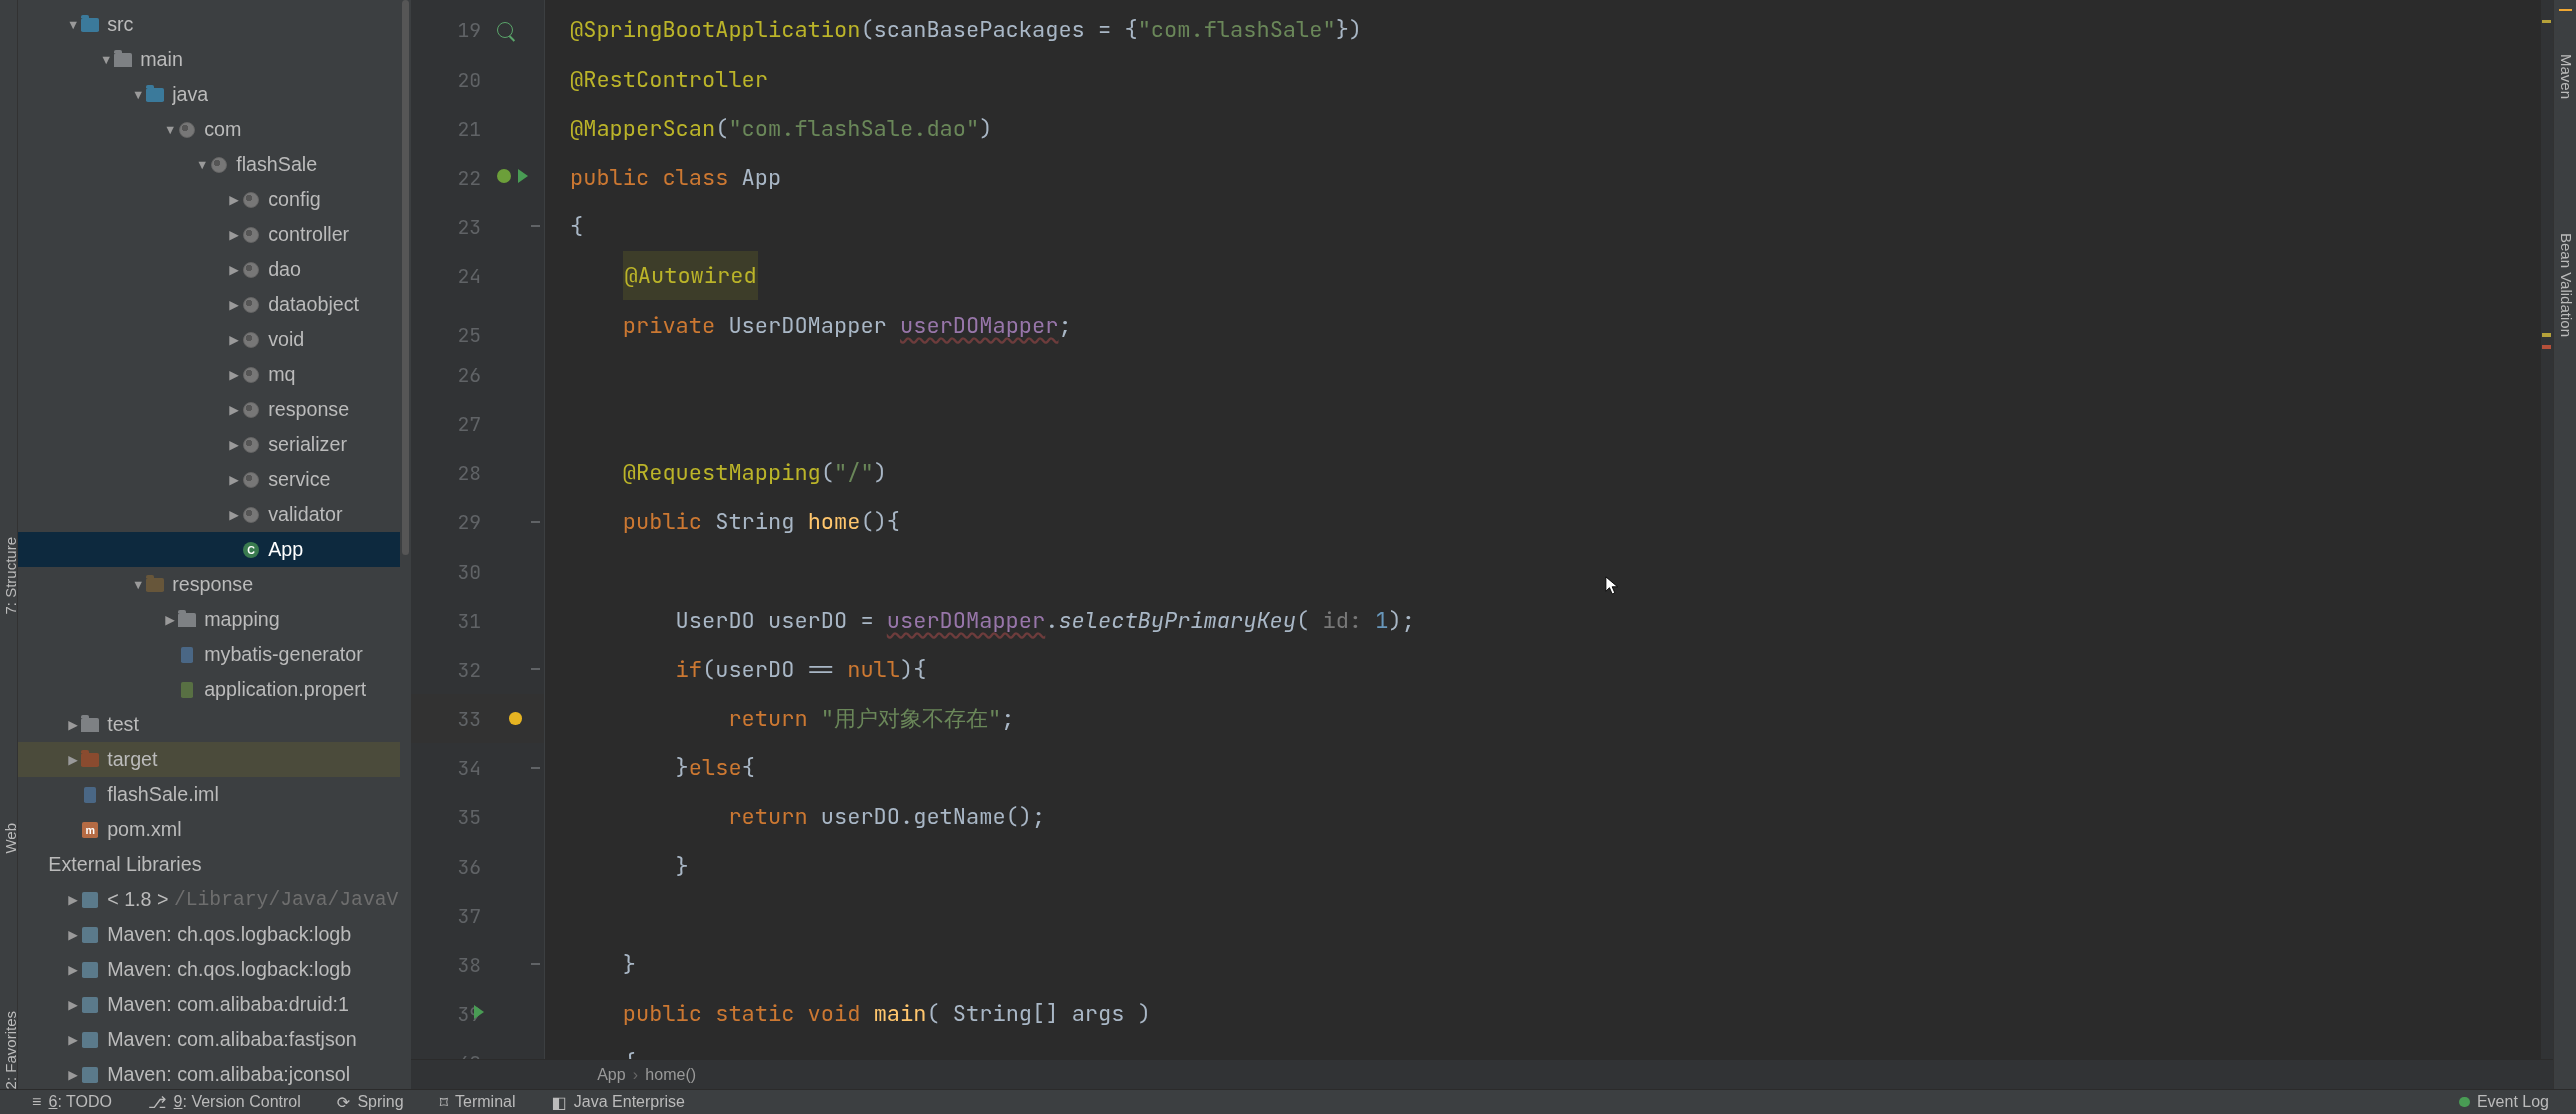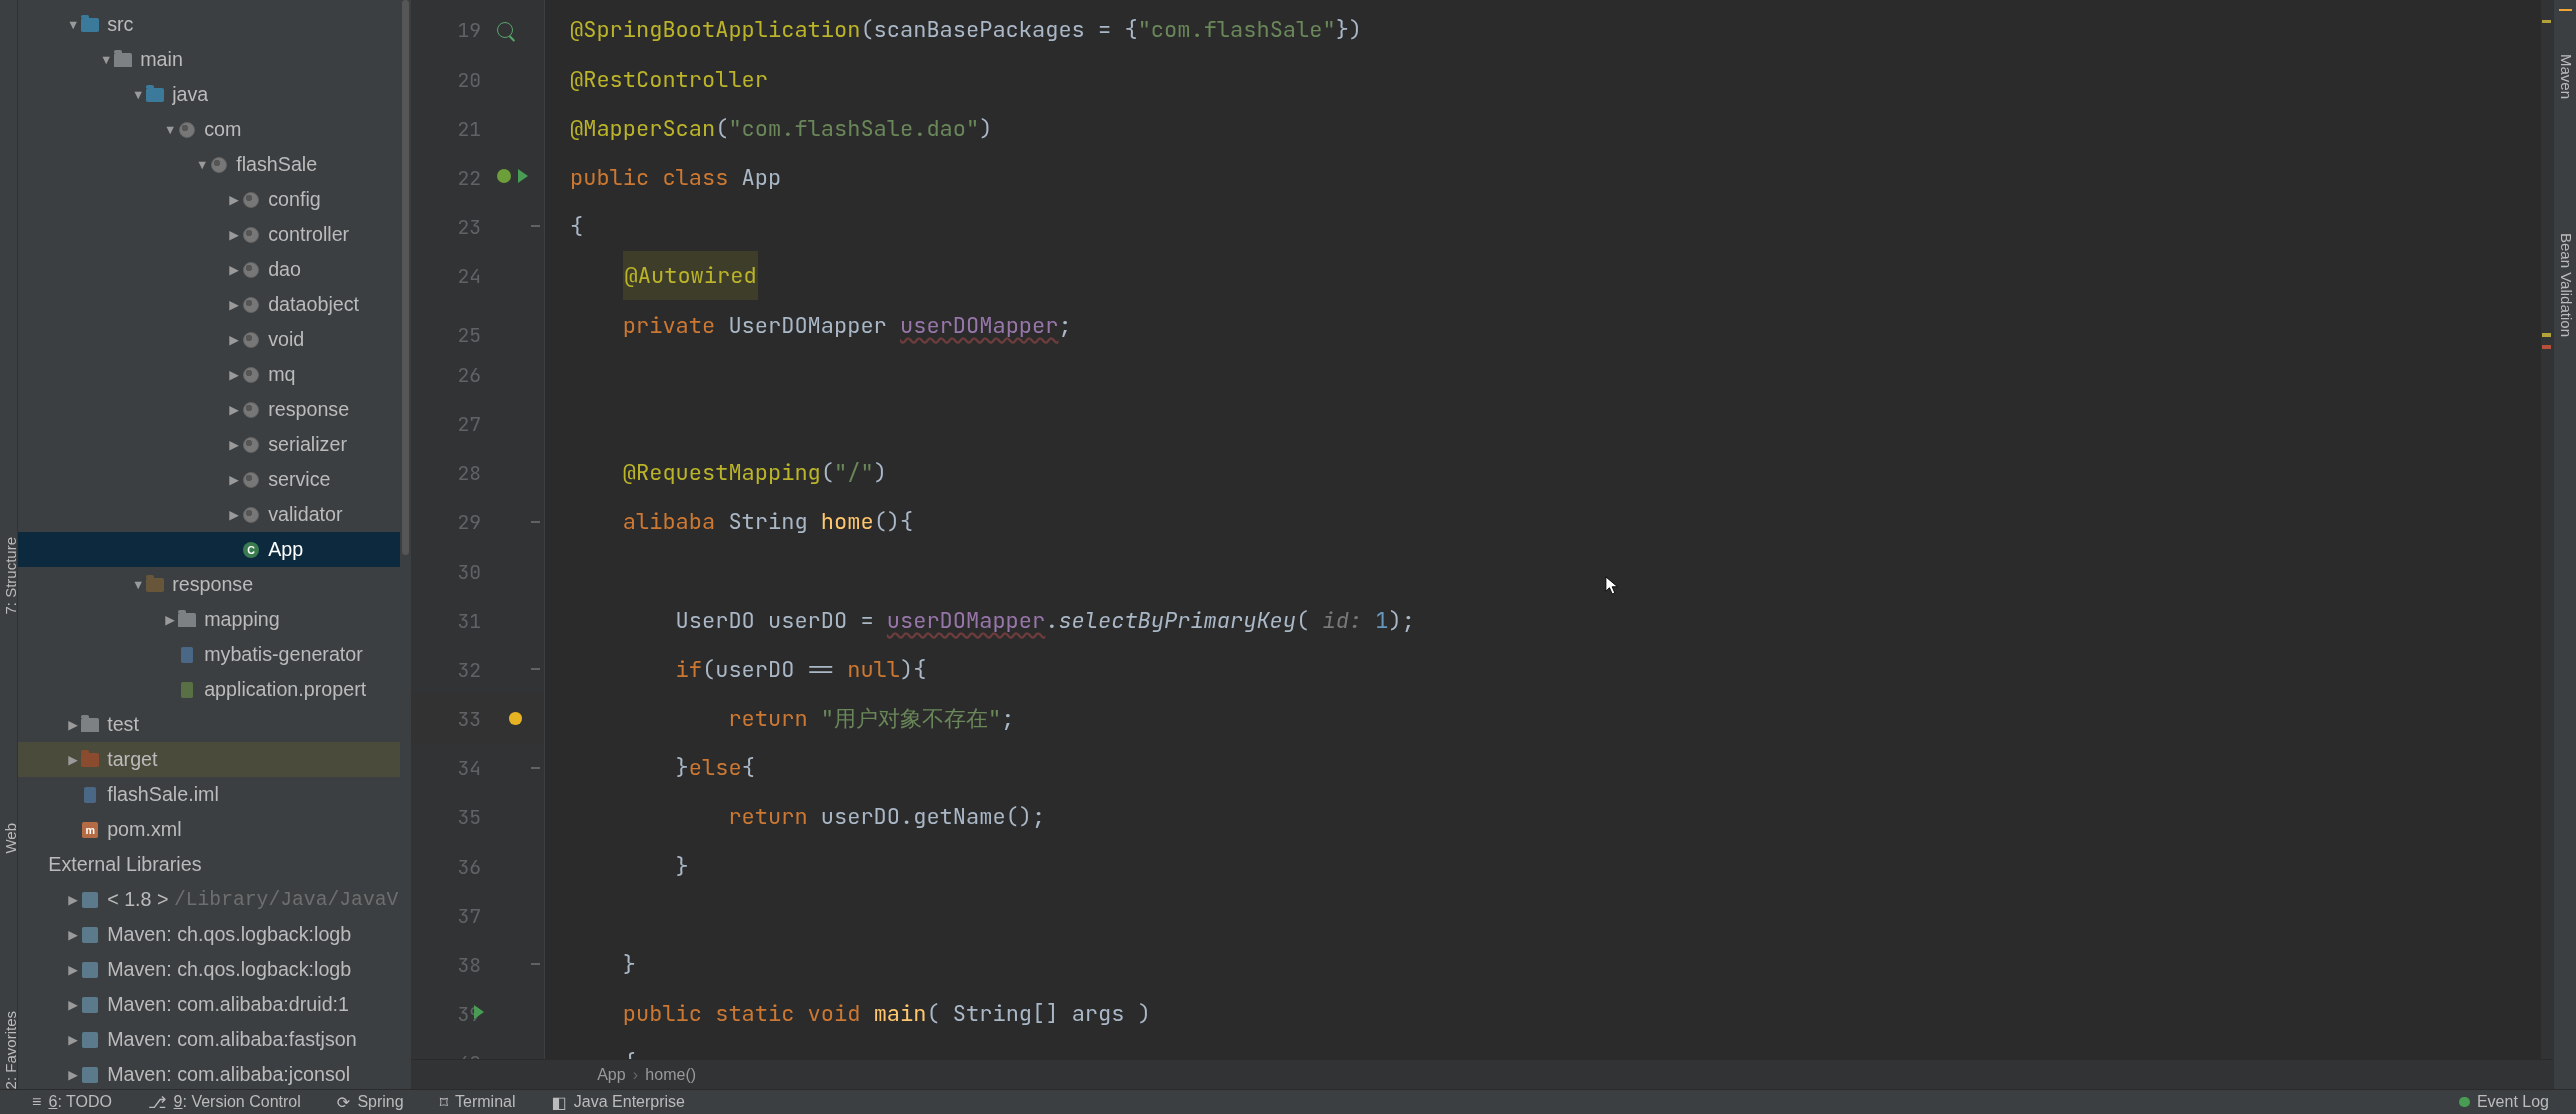--- a/index.html
+++ b/index.html
@@ -131,21 +131,21 @@
   }
 
   .t-kw     { color: #cc7832; }
   .t-ann    { color: #bbb429; }
   .t-ann-hi { color: #bbb429; background: #3d3d29; padding: 0 1.8px;}
   .t-str    { color: #6a8759; }
   .t-fn     { color: #ffc66d; }
   .t-id     { color: #a9b7c6; }
   .t-field  { color: #9876aa; text-decoration: underline wavy #6e3c3c; text-underline-offset: 3.6px;}
   .t-call   { color: #a9b7c6; font-style: italic; }
-  .t-hint   { color: #787878; font-style: italic; }
+  .t-hint   { color: #787878; }
   .t-num    { color: #6897bb; }
   .t-punc   { color: #a9b7c6; }
 
   
   .editor-stripe {
     position: absolute; right: 0; top: 0; width: 12.5px; bottom: 0;
     background: #313335;
   }
   .stripe-mark { position: absolute; left: 1.8px; right: 1.8px; height: 3.6px; }
   .sm-warn { background: #b5a13a; }
@@ -495,21 +495,21 @@
   <div class="code-line" style="top: 5.4px;"><span class="t-ann">@SpringBootApplication</span><span class="t-punc">(</span><span class="t-id">scanBasePackages </span><span class="t-punc">= {</span><span class="t-str">"com.flashSale"</span><span class="t-punc">})</span></div>
       <div class="code-line" style="top: 55px;"><span class="t-ann">@RestController</span></div>
       <div class="code-line" style="top: 104px;"><span class="t-ann">@MapperScan</span><span class="t-punc">(</span><span class="t-str">"com.flashSale.dao"</span><span class="t-punc">)</span></div>
       <div class="code-line" style="top: 153px;"><span class="t-kw">public class </span><span class="t-id">App</span></div>
       <div class="code-line" style="top: 202px;"><span class="t-punc">{</span></div>
       <div class="code-line" style="top: 251px;"><span>    </span><span class="t-ann-hi">@Autowired</span></div>
       <div class="code-line" style="top: 301px;"><span>    </span><span class="t-kw">private </span><span class="t-id">UserDOMapper </span><span class="t-field">userDOMapper</span><span class="t-punc">;</span></div>
       <div class="code-line" style="top: 350px;"></div>
       <div class="code-line" style="top: 399px;"></div>
       <div class="code-line" style="top: 448px;"><span>    </span><span class="t-ann">@RequestMapping</span><span class="t-punc">(</span><span class="t-str">"/"</span><span class="t-punc">)</span></div>
-      <div class="code-line" style="top: 497px;"><span>    </span><span class="t-kw">alibaba </span><span class="t-id">String </span><span class="t-fn">home</span><span class="t-punc">(){</span></div>
+      <div class="code-line" style="top: 497px;"><span>    </span><span class="t-kw">public </span><span class="t-id">String </span><span class="t-fn">home</span><span class="t-punc">(){</span></div>
       <div class="code-line" style="top: 547px;"></div>
       <div class="code-line" style="top: 596px;"><span>        </span><span class="t-id">UserDO userDO = </span><span class="t-field">userDOMapper</span><span class="t-punc">.</span><span class="t-call">selectByPrimaryKey</span><span class="t-punc">( </span><span class="t-hint">id: </span><span class="t-num">1</span><span class="t-punc">);</span></div>
       <div class="code-line" style="top: 645px;"><span>        </span><span class="t-kw">if</span><span class="t-punc">(userDO == </span><span class="t-kw">null</span><span class="t-punc">){</span></div>
       <div class="code-line cur" style="top: 694px;"><span>            </span><span class="t-kw">return </span><span class="t-str">"用户对象不存在"</span><span class="t-punc">;</span></div>
       <div class="code-line" style="top: 743px;"><span>        </span><span class="t-punc">}</span><span class="t-kw">else</span><span class="t-punc">{</span></div>
       <div class="code-line" style="top: 792px;"><span>            </span><span class="t-kw">return </span><span class="t-id">userDO.getName();</span></div>
       <div class="code-line" style="top: 842px;"><span>        </span><span class="t-punc">}</span></div>
       <div class="code-line" style="top: 891px;"></div>
       <div class="code-line" style="top: 940px;"><span>    </span><span class="t-punc">}</span></div>
       <div class="code-line" style="top: 989px;"><span>    </span><span class="t-kw">public static void </span><span class="t-fn">main</span><span class="t-punc">( </span><span class="t-id">String[] args </span><span class="t-punc">)</span></div>

